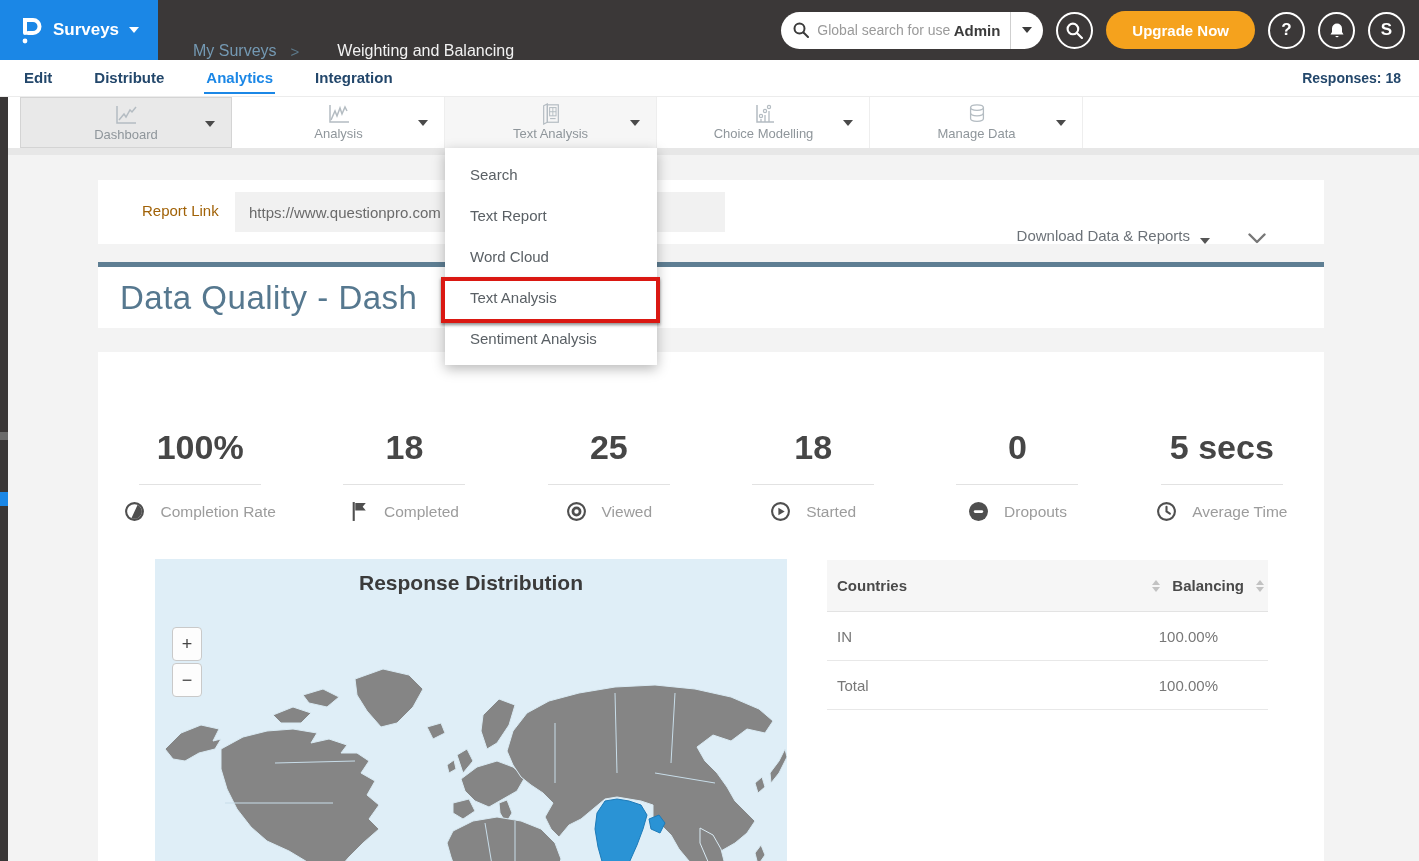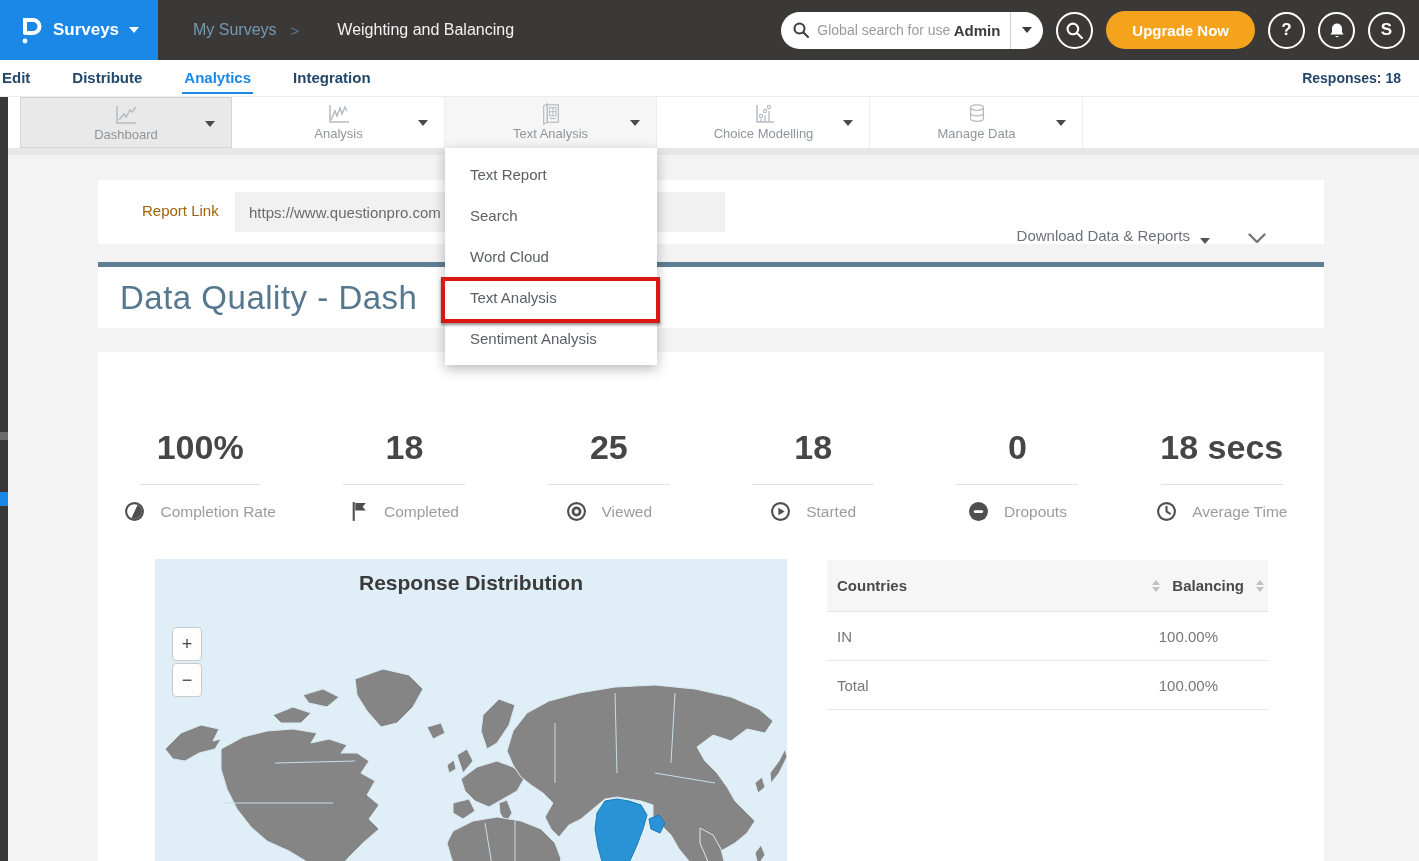--- a/index.html
+++ b/index.html
@@ -1,20 +1,20 @@
 <!DOCTYPE html>
 <html><head>
 <meta charset="utf-8">
 <style>
   * { margin:0; padding:0; box-sizing:border-box; }
   html,body { width:1419px; height:861px; overflow:hidden; }
   body { font-family:"Liberation Sans", sans-serif; background:#f3f3f3; position:relative; }
 
   
-  .topbar { position:absolute; left:0; top:0; width:1419px; height:60px; background:#3b3838; display:flex; align-items:center; }
+  .topbar { position:absolute; left:0; top:0; width:1419px; height:60px; background:#3b3838; display:flex; align-items:flex-end; }
   .logo-block { width:158px; height:60px; background:#1b87e6; display:flex; align-items:center; justify-content:center; gap:10px; cursor:pointer; }
   .logo-block .product { color:#fff; font-size:17px; font-weight:700; }
   .caret-down-w { width:0; height:0; border-left:5px solid transparent; border-right:5px solid transparent; border-top:6px solid #fff; }
   .breadcrumb { display:flex; align-items:center; gap:14px; margin-left:35px; font-size:16px; }
   .crumb-parent { color:#7499b3; cursor:pointer; }
   .crumb-sep { color:#5d7a8c; font-size:15px; }
   .crumb-current { color:#f2f2f2; margin-left:24px; }
   .top-right { position:absolute; right:14px; top:0; height:60px; display:flex; align-items:center; gap:13px; }
   .search-pill { width:262px; height:37px; background:#fff; border-radius:19px; display:flex; align-items:center; overflow:hidden; }
   .search-pill svg { margin-left:12px; flex:none; }
@@ -22,21 +22,21 @@
   .search-pill input::placeholder { color:#9a9a9a; }
   .pill-scope { font-size:15px; color:#3b3b3b; font-weight:600; padding-right:10px; white-space:nowrap; }
   .pill-divider { width:1px; height:37px; background:#cfcfcf; }
   .pill-caret { width:32px; height:37px; display:flex; align-items:center; justify-content:center; cursor:pointer; }
   .caret-down-d { width:0; height:0; border-left:5px solid transparent; border-right:5px solid transparent; border-top:6px solid #3b3b3b; }
   .circle-btn { width:37px; height:37px; border:2px solid #fff; border-radius:50%; display:flex; align-items:center; justify-content:center; color:#fff; font-weight:700; font-size:17px; cursor:pointer; flex:none; }
   .upgrade-btn { height:38px; padding:0 26px; background:#f5a21d; border:none; border-radius:19px; color:#fff; font-size:15px; font-weight:700; cursor:pointer; font-family:"Liberation Sans",sans-serif; }
 
   
   .tabrow { position:absolute; left:0; top:60px; width:1419px; height:37px; background:#fff; display:flex; align-items:center; border-bottom:1px solid #ececec; }
-  .tabs { display:flex; gap:38px; }
+  .tabs { display:flex; gap:38px; margin-left:22px; }
   .tab { font-size:15px; font-weight:700; color:#23476b; cursor:pointer; padding:6px 2px; }
   .tab.active { color:#1b87e6; border-bottom:2px solid #1b87e6; }
   .responses { position:absolute; right:18px; font-size:14px; font-weight:700; color:#23476b; }
 
   
   .toolbar { position:absolute; left:0; top:97px; width:1419px; height:51px; background:#fff; }
   .toolbar-strip { position:absolute; left:0; top:148px; width:1419px; height:7px; background:#e7e7e7; }
   .tool-btn { position:absolute; top:0; height:51px; width:212px; background:#fff; border-right:1px solid #eeeeee; cursor:pointer; text-align:center; }
   .tool-btn.selected { background:#e9e9e9; border:1px solid #d4d4d4; }
   .tool-btn.open { background:#f6f6f6; }
@@ -284,21 +284,21 @@
       <div class="stat-divider"></div>
       <div class="stat-label">
         <svg width="21" height="21" viewBox="0 0 20 20">
           <circle cx="10" cy="10" r="9" fill="#4f4f4f"></circle>
           <rect x="5.5" y="8.8" width="9" height="2.6" rx="1.3" fill="#fff"></rect>
         </svg>
         <span>Dropouts</span>
       </div>
     </div>
     <div class="stat">
-      <div class="stat-value">18 secs</div>
+      <div class="stat-value">5 secs</div>
       <div class="stat-divider"></div>
       <div class="stat-label">
         <svg width="21" height="21" viewBox="0 0 20 20">
           <circle cx="10" cy="10" r="8" stroke="#4f4f4f" stroke-width="2" fill="none"></circle>
           <path d="M10 5.5 V10 L13.2 12" stroke="#4f4f4f" stroke-width="2" fill="none" stroke-linecap="round"></path>
         </svg>
         <span>Average Time</span>
       </div>
     </div>
   </div>
@@ -370,19 +370,19 @@
       <span class="cell-value">100.00%</span>
     </div>
     <div class="ct-row">
       <span class="cell-country">Total</span>
       <span class="cell-value">100.00%</span>
     </div>
   </div>
 </div>
 
 <div class="menu">
+  <div class="menu-item">Search</div>
   <div class="menu-item">Text Report</div>
-  <div class="menu-item">Search</div>
   <div class="menu-item">Word Cloud</div>
   <div class="menu-item">Text Analysis</div>
   <div class="menu-item">Sentiment Analysis</div>
 </div>
 <div class="red-box"></div>
 
 </body></html>

